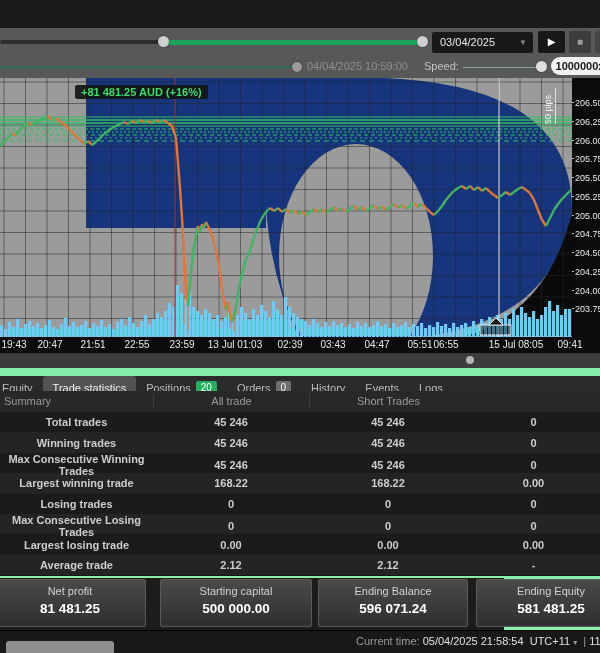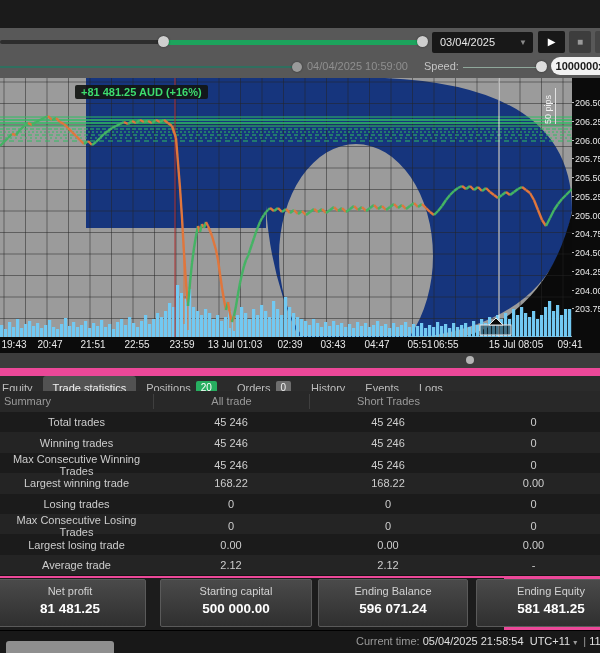--- a/index.html
+++ b/index.html
@@ -1,17 +1,17 @@
 <!DOCTYPE html>
 <html><head>
 <meta charset="utf-8">
 <style>
   html,body{margin:0;padding:0;background:#222;}
   *{box-sizing:border-box;font-family:"Liberation Sans",sans-serif;}
-  .app{position:relative;width:600px;height:653px;background:#ec4899;overflow:hidden;}
+  .app{position:relative;width:600px;height:653px;background:#86efac;overflow:hidden;}
   .abs{position:absolute;}
   
   .titlebar{left:0;top:0;width:600px;height:28px;background:#1b1b1b;}
   .toolbar1{left:0;top:28px;width:600px;height:28px;background:#585858;}
   .track-dark{left:0;top:40px;width:165px;height:4px;background:#2d2d2d;border-radius:2px;}
   .track-green{left:163px;top:39.5px;width:260px;height:5px;background:#1ca35c;border-radius:2px;}
   .handle{width:11px;height:11px;border-radius:50%;background:#cfcfcf;box-shadow:0 0 2px rgba(0,0,0,.5);}
   .combo{left:432px;top:32px;width:101px;height:21px;background:#181818;border-radius:2px;color:#e8e8e8;font-size:11px;line-height:21px;padding:0 8px;}
   .combo .caret{position:absolute;right:6px;top:0;color:#8a8a8a;font-size:8px;}
   .btn{top:31px;height:22px;border-radius:2px;text-align:center;line-height:22px;}
@@ -37,21 +37,21 @@
   .tab.active{background:#525252;color:#f2f2f2;border-radius:3px 3px 0 0;}
   .badge{font-size:10px;line-height:13px;padding:0 5px;border-radius:2px;color:#fff;}
   .badge.green{background:#27ae60;}
   .badge.gray{background:#6e6e6e;color:#f0f0f0;}
   
   .tablewrap{left:0;top:391px;width:600px;height:185px;background:#151515;}
   .thead{display:grid;grid-template-columns:153px 156px 158px 133px;height:21px;background:#282828;color:#9a9a9a;font-size:11px;align-items:center;}
   .thead .c{text-align:center;border-left:1px solid #3f3f3f;height:15px;line-height:15px;}
   .thead .c:first-child{text-align:left;padding-left:4px;border-left:none;}
   .trow{display:grid;grid-template-columns:153px 156px 158px 133px;height:20.4px;color:#cdcdcd;font-size:11px;align-items:center;}
-  .trow .c{text-align:center;}
+  .trow .c{text-align:center;font-weight:bold;}
   .trow:nth-child(odd){background:#1b1b1b;}
   .trow:nth-child(even){background:#242424;}
   
   .cards{left:0;top:578px;width:504px;height:52px;background:#1c1c1c;}
   .card{position:absolute;top:1px;height:48px;background:linear-gradient(#4a4a4a,#2f2f2f);border:1px solid #5a5a5a;border-radius:2px;text-align:center;color:#fff;}
   .card .t{font-size:11px;color:#d2d2d2;margin-top:5px;}
   .card .v{font-size:13.5px;font-weight:bold;margin-top:4px;}
   
   .statusbar{left:0;top:630px;width:600px;height:23px;background:#181818;border-top:1px solid #000;}
   .statusblob{left:6px;top:641px;width:108px;height:16px;background:#8f8f8f;border-radius:3px;}

